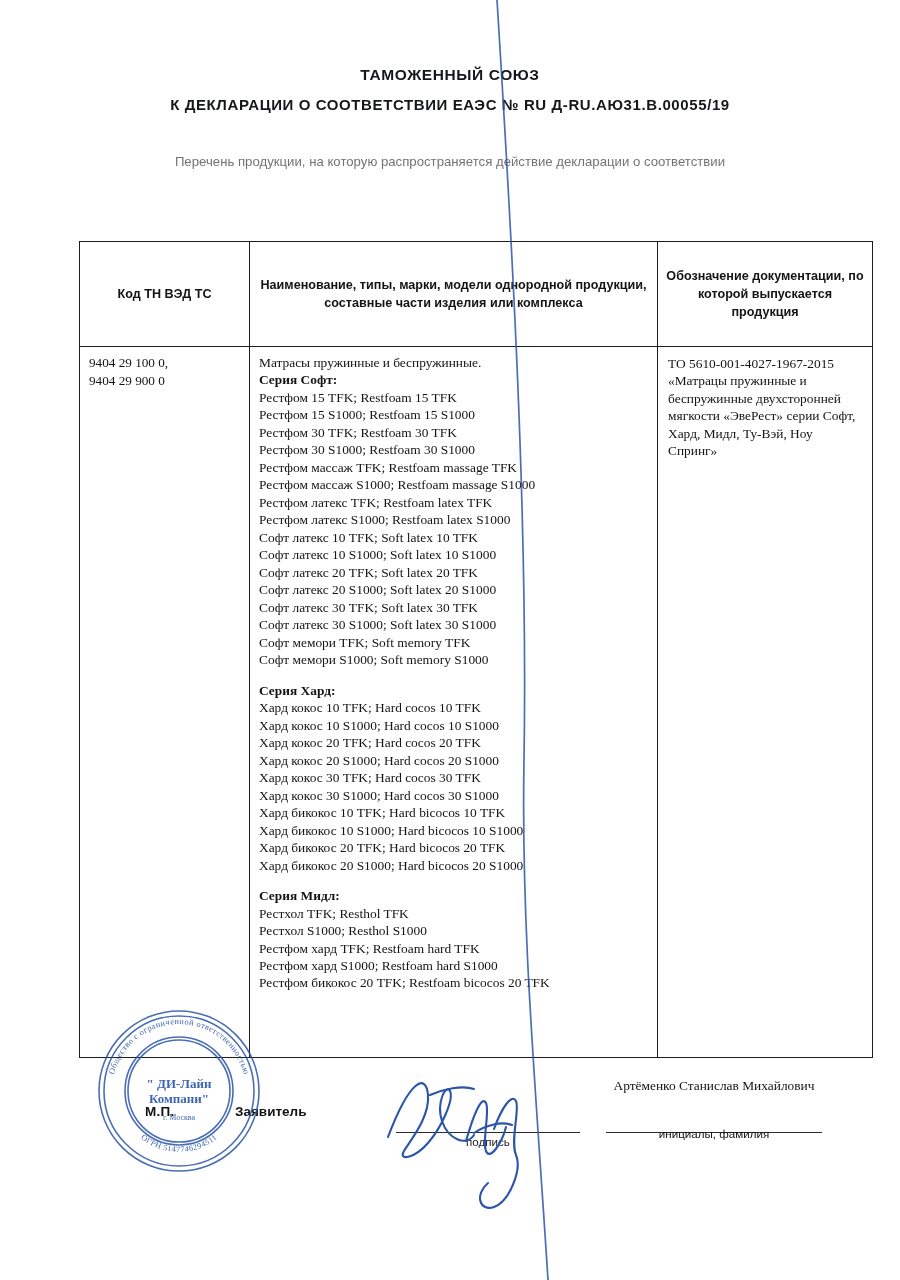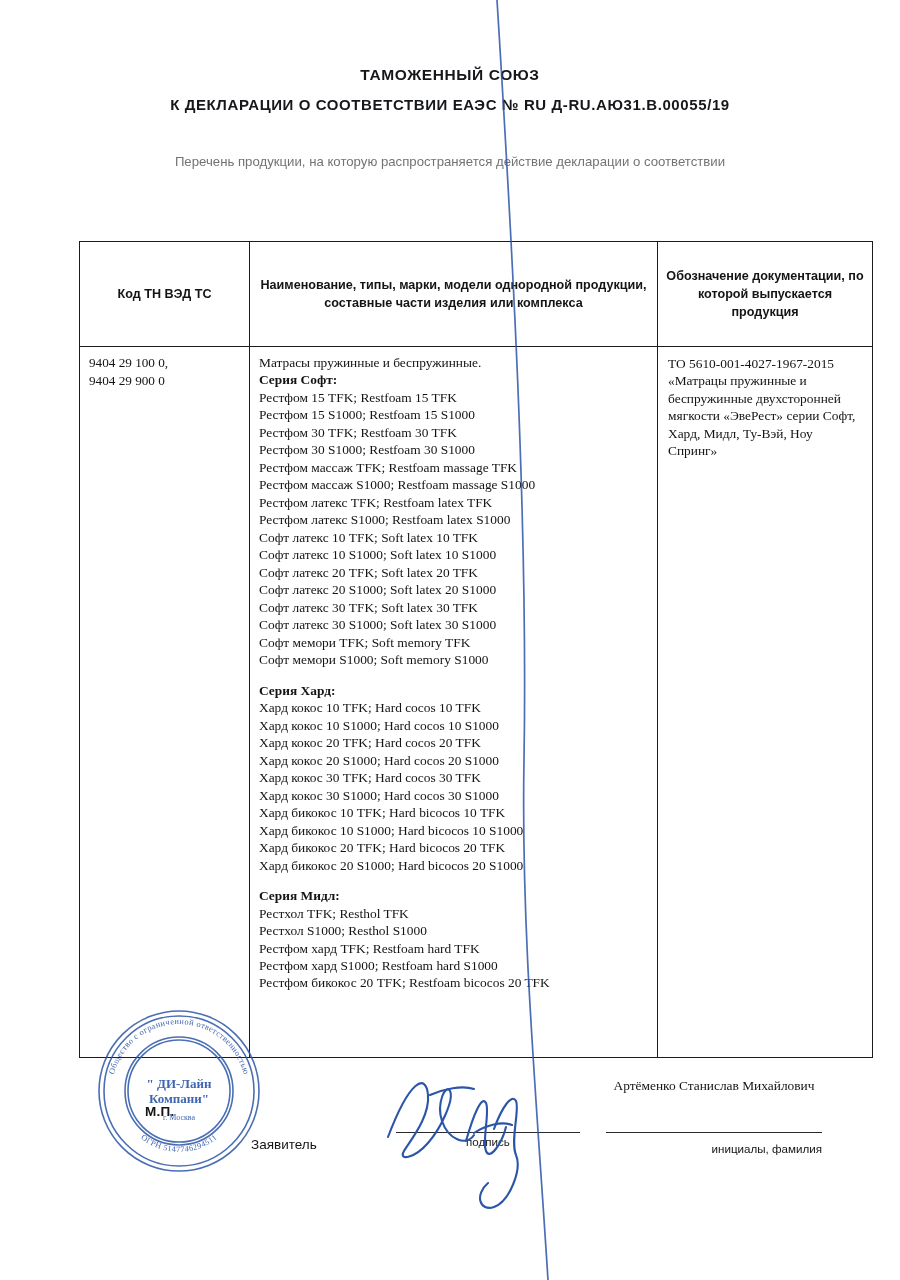--- a/index.html
+++ b/index.html
@@ -103,25 +103,24 @@
   .mp {
     position: absolute;
     left: 66px;
     top: 29px;
     font-size: 13.5px;
     font-weight: bold;
     letter-spacing: 0.3px;
   }
   .applicant {
     position: absolute;
-    left: 172px;
+    left: 156px;
     top: 29px;
     font-size: 13.5px;
-    font-weight: normal;
-    margin-top: 33px;
+    font-weight: bold;
   }
   .sig-line {
     position: absolute;
     left: 317px;
     top: 57px;
     width: 184px;
     border-bottom: 1px solid #2a2a2a;
   }
   .sig-caption {
     position: absolute;
@@ -145,23 +144,23 @@
     top: 1px;
     width: 216px;
     text-align: center;
     font-size: 13.4px;
     line-height: 1.45;
     font-family: "Liberation Serif", serif;
   }
   .name-caption {
     position: absolute;
     left: 527px;
-    top: 67px;
+    top: 52px;
     width: 216px;
-    text-align: right;
+    text-align: center;
     font-size: 11.6px;
   }
 
   
   .stamp {
     position: absolute;
     left: 96px;
     top: 1008px;
     width: 166px;
     height: 166px;

